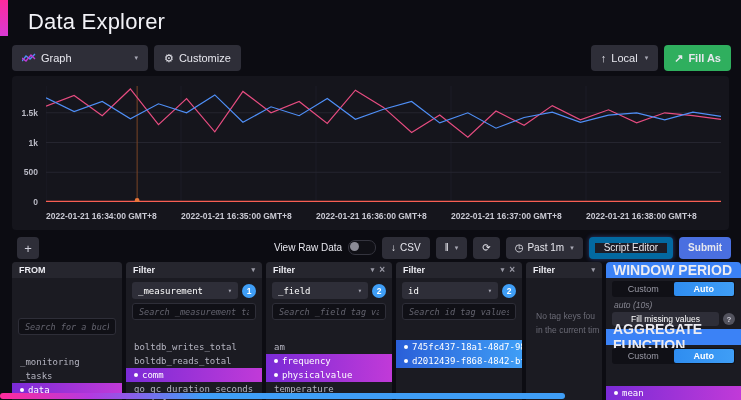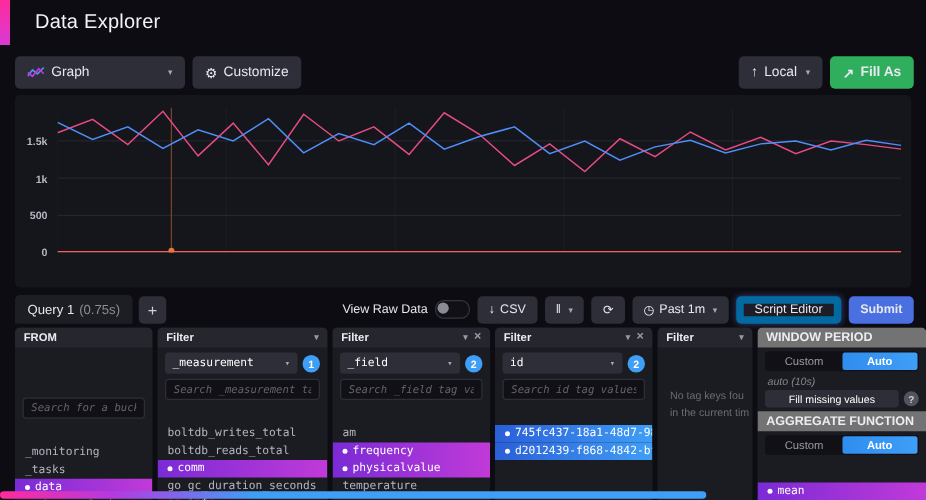--- a/index.html
+++ b/index.html
@@ -1,20 +1,20 @@
 <!DOCTYPE html>
 <html><head>
 <meta charset="utf-8">
 <style>
   html,body{margin:0;padding:0;background:#07070b;}
   .page{position:relative;width:741px;height:400px;background:#0c0c12;overflow:hidden;
         font-family:"Liberation Sans",sans-serif;color:#e7e7ee;}
   .rail{position:absolute;left:0;top:0;width:8px;height:36px;
         background:linear-gradient(180deg,#ff2b9c,#d93ad4);}
-  .page-header{position:absolute;left:28px;top:9px;font-size:16px;color:#f2f2f7;letter-spacing:.2px;text-align:right;}
+  .page-header{position:absolute;left:28px;top:9px;font-size:22px;color:#f2f2f7;letter-spacing:.2px;text-align:right;}
 
   
   .toolbar{position:absolute;left:12px;right:10px;top:45px;height:26px;display:flex;align-items:center;gap:6px;}
   .btn{display:inline-flex;align-items:center;gap:5px;height:26px;padding:0 10px;background:#2e2e38;
        border:none;border-radius:4px;font-size:11px;color:#e7e7ee;font-family:inherit;cursor:pointer;white-space:nowrap;}
   .graph-dd{width:136px;}
   .caret{font-size:7px;color:#a8a8b4;margin-left:auto;}
   .caret.inline{margin-left:2px;}
   .right-group{margin-left:auto;display:flex;gap:6px;}
   .btn-green{background:#2faf5e;font-weight:bold;}
@@ -65,22 +65,22 @@
   .list{display:flex;flex-direction:column;margin:16px -6px -4px;}
   .item{height:14px;flex:0 0 14px;display:flex;align-items:center;padding:0 8px;font-size:9px;
         font-family:"DejaVu Sans Mono",monospace;color:#b4b4c0;gap:4px;white-space:nowrap;overflow:hidden;cursor:pointer;}
   .item.sel-purple{background:linear-gradient(90deg,#7a2bd6,#c13ad8);color:#fff;}
   .item.sel-blue{background:linear-gradient(90deg,#2a5fd8,#3f9ef6);color:#fff;}
   .item.create{color:#b79df0;padding-left:10px;}
   .dot{width:4px;height:4px;flex:0 0 4px;border-radius:50%;background:#fff;}
   .empty{font-size:8.5px;color:#6b6b76;line-height:1.6;white-space:nowrap;padding:28px 0 0 4px;}
 
   
-  .w-header{height:16px;flex:0 0 16px;background:#737373;display:flex;align-items:center;padding:0 7px;
-            font-size:10px;font-weight:bold;color:#ececf2;}
+  .w-header{height:16px;flex:0 0 16px;background:#3b82f6;display:flex;align-items:center;padding:0 7px;
+            font-size:14px;font-weight:bold;color:#ececf2;}
   .w-body{padding:3px 6px;display:flex;flex-direction:column;gap:3px;}
   .seg{display:flex;background:#101016;border-radius:3px;height:16px;flex:0 0 16px;padding:1px;box-sizing:border-box;}
   .seg-opt{flex:1;display:flex;align-items:center;justify-content:center;font-size:9px;color:#9a9aa6;border-radius:2px;cursor:pointer;}
   .seg-opt.active{background:linear-gradient(90deg,#2f8df0,#3f9ef6);color:#fff;font-weight:bold;}
   .auto-val{font-size:8.5px;font-style:italic;color:#84848f;padding-left:2px;height:9px;}
   .fill-row{display:flex;align-items:center;gap:4px;flex:0 0 14px;}
   .fill-pill{flex:1;height:14px;background:#2e2e38;border-radius:3px;display:flex;align-items:center;
              justify-content:center;font-size:8.5px;color:#fff;cursor:pointer;}
   .q-circle{width:12px;height:12px;flex:0 0 12px;border-radius:50%;background:#53535e;color:#cfcfda;font-size:8px;
             font-weight:bold;display:flex;align-items:center;justify-content:center;cursor:pointer;}
@@ -142,27 +142,30 @@
           <line x1="0" y1="86.25641025641026" x2="677" y2="86.25641025641026" stroke="#25252f" stroke-width="1" vector-effect="non-scaling-stroke"></line>
           <line x1="0" y1="56.51282051282052" x2="677" y2="56.51282051282052" stroke="#25252f" stroke-width="1" vector-effect="non-scaling-stroke"></line>
           <line x1="0" y1="26.76923076923076" x2="677" y2="26.76923076923076" stroke="#25252f" stroke-width="1" vector-effect="non-scaling-stroke"></line>
           <line x1="91.39500000000001" y1="0" x2="91.39500000000001" y2="116" stroke="#7a4526" stroke-width="1" vector-effect="non-scaling-stroke"></line>
           <polyline points="0.0,20.2 28.2,9.5 56.4,29.7 84.6,3.0 112.8,38.7 141.0,12.5 169.3,45.8 197.5,5.4 225.7,26.8 253.9,15.5 282.1,37.5 310.3,4.2 338.5,21.4 366.7,46.4 394.9,29.1 423.1,51.2 451.3,25.0 479.5,39.3 507.8,19.6 536.0,33.9 564.2,23.8 592.4,36.9 620.6,26.8 648.8,29.7 677.0,33.3" fill="none" stroke="#e64c80" stroke-width="1.2" vector-effect="non-scaling-stroke"></polyline>
           <polyline points="0.0,11.9 28.2,25.6 56.4,15.5 84.6,32.7 112.8,17.8 141.0,26.8 169.3,8.9 197.5,36.3 225.7,20.8 253.9,29.7 282.1,12.5 310.3,33.3 338.5,23.2 366.7,15.5 394.9,36.9 423.1,26.8 451.3,42.2 479.5,31.5 507.8,26.2 536.0,36.3 564.2,29.1 592.4,26.8 620.6,33.9 648.8,26.2 677.0,30.3" fill="none" stroke="#4f8ff7" stroke-width="1.2" vector-effect="non-scaling-stroke"></polyline>
           <polyline points="0.0,115.3 677.0,115.3" fill="none" stroke="#f95f53" stroke-width="1.2" vector-effect="non-scaling-stroke"></polyline>
           <circle cx="91.39500000000001" cy="114.5" r="2.4" fill="#e8763a"></circle>
         </svg>
     </div>
+    <div class="x-axis">
+        <div class="xtick" style="left: 0%;">2022-01-21 16:34:00 GMT+8</div>
+        <div class="xtick" style="left: 20%;">2022-01-21 16:35:00 GMT+8</div>
+        <div class="xtick" style="left: 40%;">2022-01-21 16:36:00 GMT+8</div>
+        <div class="xtick" style="left: 60%;">2022-01-21 16:37:00 GMT+8</div>
+        <div class="xtick" style="left: 80%;">2022-01-21 16:38:00 GMT+8</div>
+      </div>
   </div>
 
   <div class="query-bar">
-    <div class="query-tab">
-      <span>Query 1</span>
-      <span class="duration">(0.75s)</span>
-    </div>
     <button class="add-btn">+</button>
     <div class="qb-right">
       <span class="vrd-label">View Raw Data</span>
       <div class="toggle">
         <div class="knob"></div>
       </div>
       <button class="sm-btn">
         <span>↓</span>
         <span>CSV</span>
       </button>

